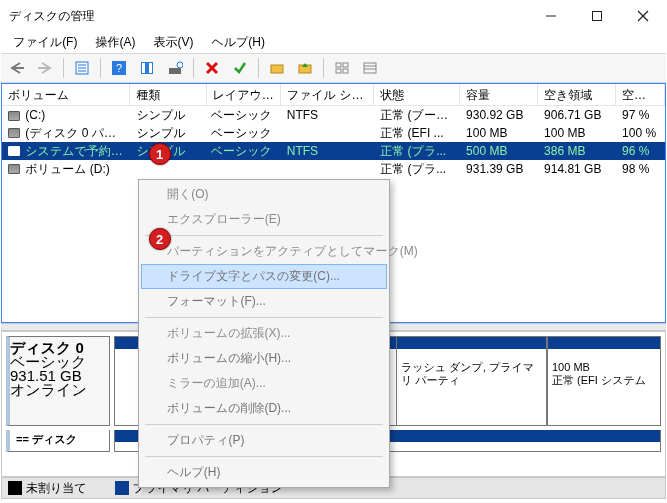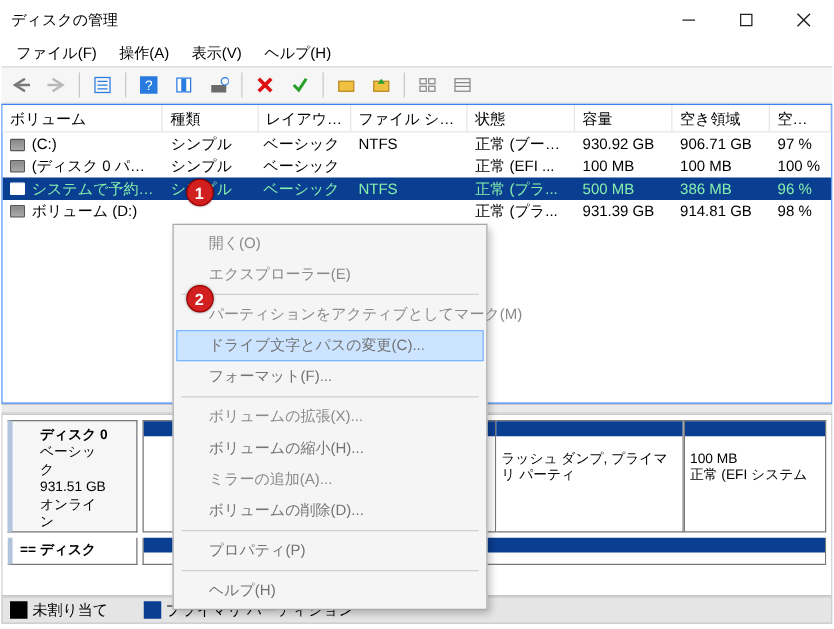--- a/index.html
+++ b/index.html
@@ -89,21 +89,21 @@
   .c-free   { width: 80px; }
   .c-pct    { width: 50px; }
 
   
   .splitter { height: 8px; background: #e9e9e9; border-top:1px solid #c8c8c8; border-bottom:1px solid #c8c8c8;}
 
   
   .graphpane { border:1px solid #c8c8c8; background:#fff; height:146px; overflow:hidden; }
   .diskrow { display:flex; height:90px; margin:4px; }
   .diskhdr {
-    width: 104px; border:1px solid #777; background:#f6f6f6; padding:4px 22px; font-size:11px; line-height:14px;
+    width: 104px; border:1px solid #777; background:#f6f6f6; padding:4px 0; font-size:15px; line-height:14px;
     border-left: 4px solid #b0c4de;
   }
   .diskparts { flex:1; display:flex; margin-left:4px; gap:0; }
   .partition {
     border:1px solid #777; background:#fff; position:relative; min-width:40px;
   }
   .partition .bluebar { position:absolute; left:0; right:0; top:0; height:12px; background:#0a3e91; }
   .partition .plabel { position:absolute; left:4px; top:24px; right:4px; font-size:11px; line-height:13px; overflow:hidden;}
 
   

